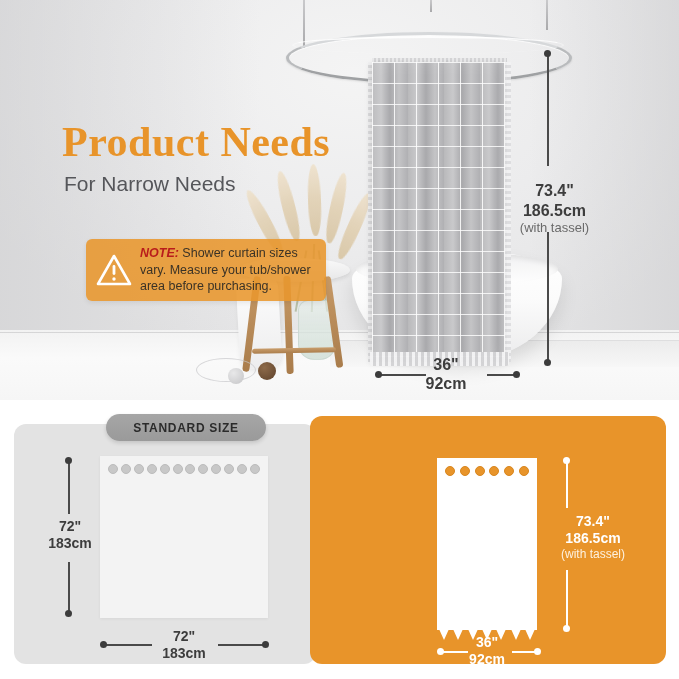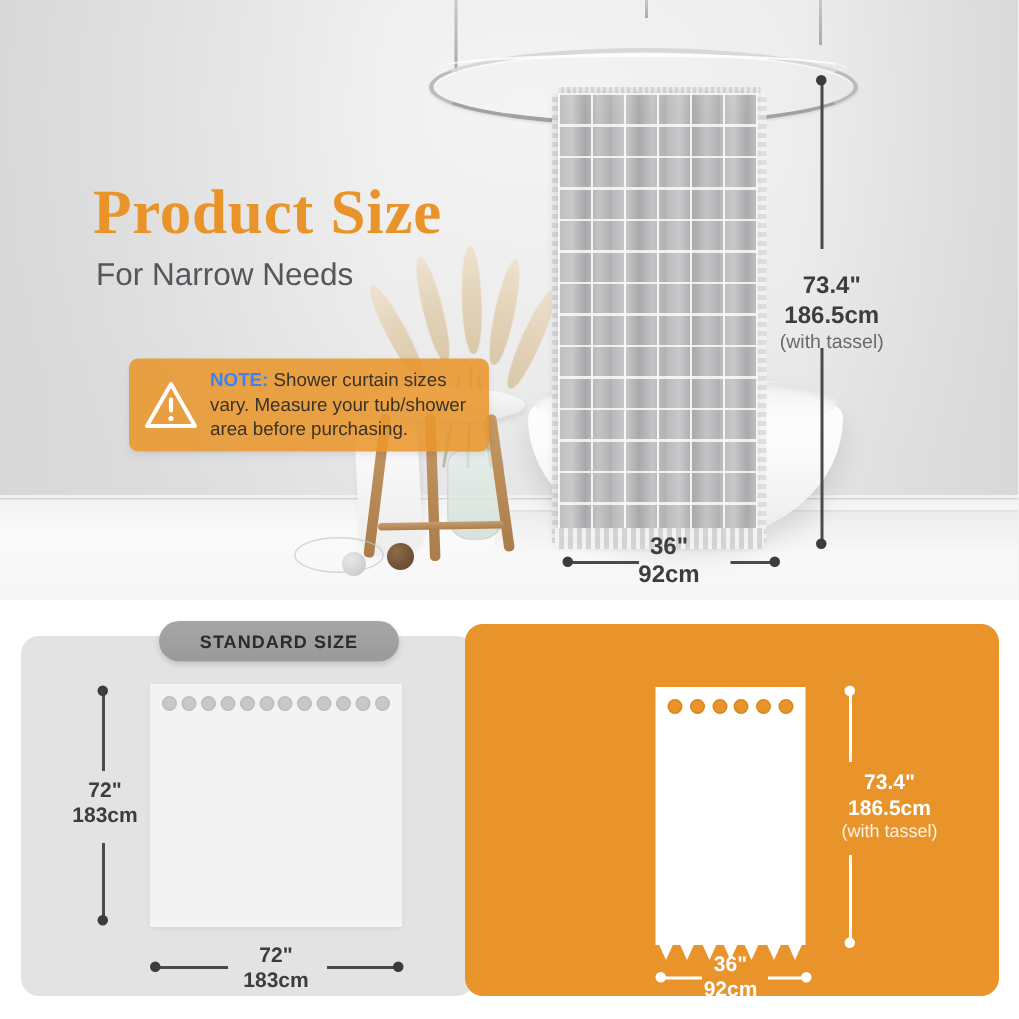--- a/index.html
+++ b/index.html
@@ -230,21 +230,21 @@
     box-shadow:0 2px 5px rgba(0,0,0,.08);
   }
   .warn-icon{
     width:40px;height:38px;margin-left:8px;flex:0 0 auto;
     position:relative;
   }
   .note-text{
     font-size:12.5px;color:#3a3226;line-height:1.33;
     margin-left:6px;margin-right:6px;
   }
-  .note-text b{color:#3b82f6;}
+  .note-text b{color:#b91c1c;font-style:italic;}
 
   
   .panel{position:absolute;border-radius:12px;}
   .panel-std{
     left:14px;top:424px;width:302px;height:240px;
     background:#e3e3e3;
   }
   .panel-cur{
     left:310px;top:416px;width:356px;height:248px;
     background:#E8942A;
@@ -420,21 +420,21 @@
 
   <div class="dim-line-h h-dim-left"></div>
   <div class="dim-line-h h-dim-right"></div>
   <div class="dot h-dot-a"></div>
   <div class="dot h-dot-b"></div>
   <div class="hdim-label">
     <div class="l1">36"</div>
     <div class="l2">92cm</div>
   </div>
 
-  <div class="title">Product Size</div>
+  <div class="title">Product Needs</div>
   <div class="subtitle">For Narrow Needs</div>
 
   <div class="note-box">
     <div class="warn-icon">
       <svg viewBox="0 0 40 38" width="40" height="38" aria-hidden="true">
         <path d="M20 5 L36 33 L4 33 Z" fill="none" stroke="#ffffff" stroke-width="2.6" stroke-linejoin="round"></path>
         <rect x="18.6" y="14" width="2.8" height="10" rx="1.4" fill="#ffffff"></rect>
         <circle cx="20" cy="28" r="1.7" fill="#ffffff"></circle>
       </svg>
     </div>

